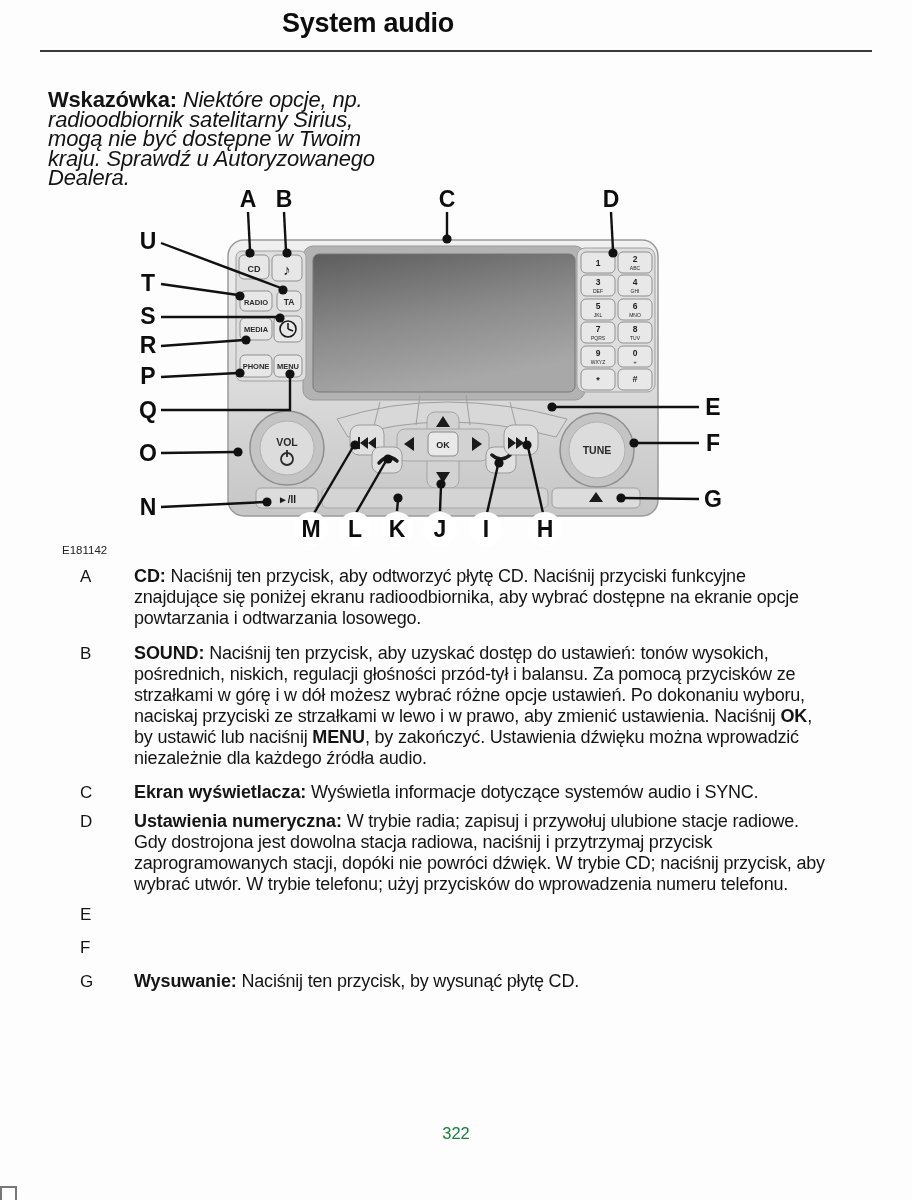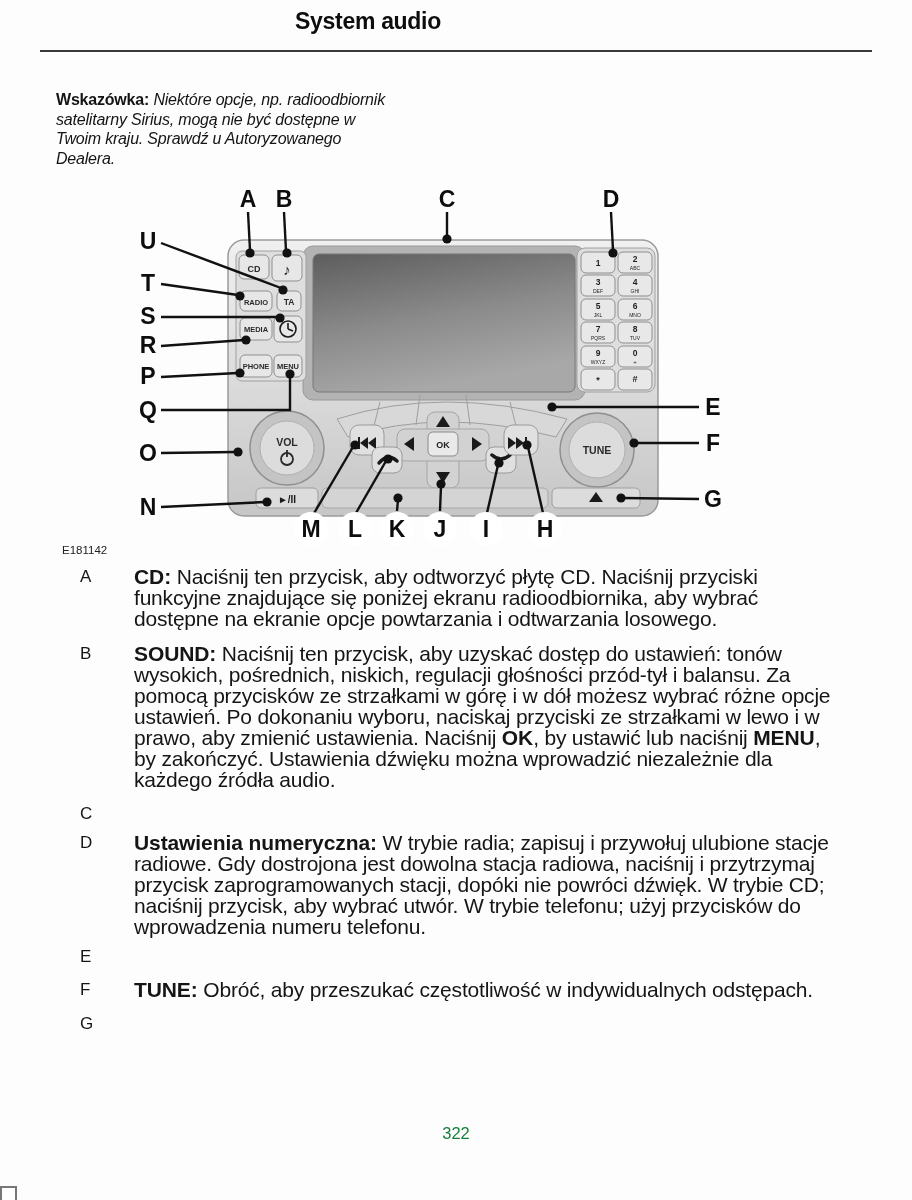--- a/index.html
+++ b/index.html
@@ -5,38 +5,38 @@
   html,body{margin:0;padding:0;}
   body{
     width:912px;height:1200px;position:relative;overflow:hidden;
     background:#fdfdfd;color:#111;
     font-family:"Liberation Sans", sans-serif;
     -webkit-font-smoothing:antialiased;
   }
   .abs{position:absolute;}
   .page-title{
     top:8px;left:0;width:736px;text-align:center;
-    font-size:23px;font-weight:bold;letter-spacing:-0.3px;color:#0d0d0d;
+    font-size:27px;font-weight:bold;letter-spacing:-0.3px;color:#0d0d0d;
   }
   .title-rule{top:50px;left:40px;width:832px;height:2px;background:#3a3a3a;}
   .note{
-    top:90px;left:56px;width:344px;
-    font-size:16px;line-height:19.5px;font-style:italic;color:#141414;
+    top:90px;left:48px;width:344px;
+    font-size:22px;line-height:19.5px;font-style:italic;color:#141414;
     letter-spacing:-0.2px;
   }
   .note b{font-style:normal;}
   .figure{top:185px;left:0;width:912px;height:375px;}
   .figure svg{display:block;}
   svg text{font-family:"Liberation Sans", sans-serif;}
   .callout-letter{font-size:23px;font-weight:bold;fill:#0d0d0d;}
   .btn-label{fill:#2a2a2a;font-weight:bold;}
   .desc-list{top:566px;left:80px;width:792px;}
   .desc-row{display:flex;align-items:flex-start;}
   .desc-letter{width:54px;flex:0 0 54px;font-size:17px;line-height:21px;color:#151515;}
-  .desc-text{width:700px;flex:0 0 700px;font-size:21px;line-height:21px;color:#151515;letter-spacing:-0.2px;}
+  .desc-text{width:700px;flex:0 0 700px;font-size:18px;line-height:21px;color:#151515;letter-spacing:-0.2px;}
   .desc-text b{letter-spacing:-0.1px;}
   .mA{margin-bottom:14px;} .mB{margin-bottom:13px;} .mC{margin-bottom:8px;}
   .mD{margin-bottom:9px;} .mE{margin-bottom:12px;} .mF{margin-bottom:13px;}
   .page-number{top:1124px;left:0;width:912px;text-align:center;font-size:16.5px;color:#15803d;}
   .corner-box{top:1186px;left:0;width:13px;height:13px;border:2px solid #777;background:#fff;}
 </style>
 </head>
 <body>
 
 <div class="abs page-title">System audio</div>
@@ -288,31 +288,32 @@
   <div class="desc-row mA">
     <div class="desc-letter">A</div>
     <div class="desc-text"><b>CD:</b><span> Naciśnij ten przycisk, aby odtworzyć płytę CD. Naciśnij przyciski funkcyjne znajdujące się poniżej ekranu radioodbiornika, aby wybrać dostępne na ekranie opcje powtarzania i odtwarzania losowego.</span></div>
   </div>
   <div class="desc-row mB">
     <div class="desc-letter">B</div>
     <div class="desc-text"><b>SOUND:</b><span> Naciśnij ten przycisk, aby uzyskać dostęp do ustawień: tonów wysokich, pośrednich, niskich, regulacji głośności przód-tył i balansu. Za pomocą przycisków ze strzałkami w górę i w dół możesz wybrać różne opcje ustawień. Po dokonaniu wyboru, naciskaj przyciski ze strzałkami w lewo i w prawo, aby zmienić ustawienia. Naciśnij </span><b>OK</b><span>, by ustawić lub naciśnij </span><b>MENU</b><span>, by zakończyć. Ustawienia dźwięku można wprowadzić niezależnie dla każdego źródła audio.</span></div>
   </div>
   <div class="desc-row mC">
     <div class="desc-letter">C</div>
+    <div class="desc-text"><b>Ekran wyświetlacza:</b><span> Wyświetla informacje dotyczące systemów audio i SYNC.</span></div>
   </div>
   <div class="desc-row mD">
     <div class="desc-letter">D</div>
     <div class="desc-text"><b>Ustawienia numeryczna:</b><span> W trybie radia; zapisuj i przywołuj ulubione stacje radiowe. Gdy dostrojona jest dowolna stacja radiowa, naciśnij i przytrzymaj przycisk zaprogramowanych stacji, dopóki nie powróci dźwięk. W trybie CD; naciśnij przycisk, aby wybrać utwór. W trybie telefonu; użyj przycisków do wprowadzenia numeru telefonu.</span></div>
   </div>
   <div class="desc-row mE">
     <div class="desc-letter">E</div>
   </div>
   <div class="desc-row mF">
     <div class="desc-letter">F</div>
-    <div class="desc-text"><b>TUNE:</b><span> Obróć, aby przeszukać częstotliwość w indywidualnych odstępach.</span></div>
   </div>
   <div class="desc-row">
     <div class="desc-letter">G</div>
+    <div class="desc-text"><b>Wysuwanie:</b><span> Naciśnij ten przycisk, by wysunąć płytę CD.</span></div>
   </div>
 </div>
 
 <div class="abs page-number">322</div>
 <div class="abs corner-box"></div>
 
 </body></html>

